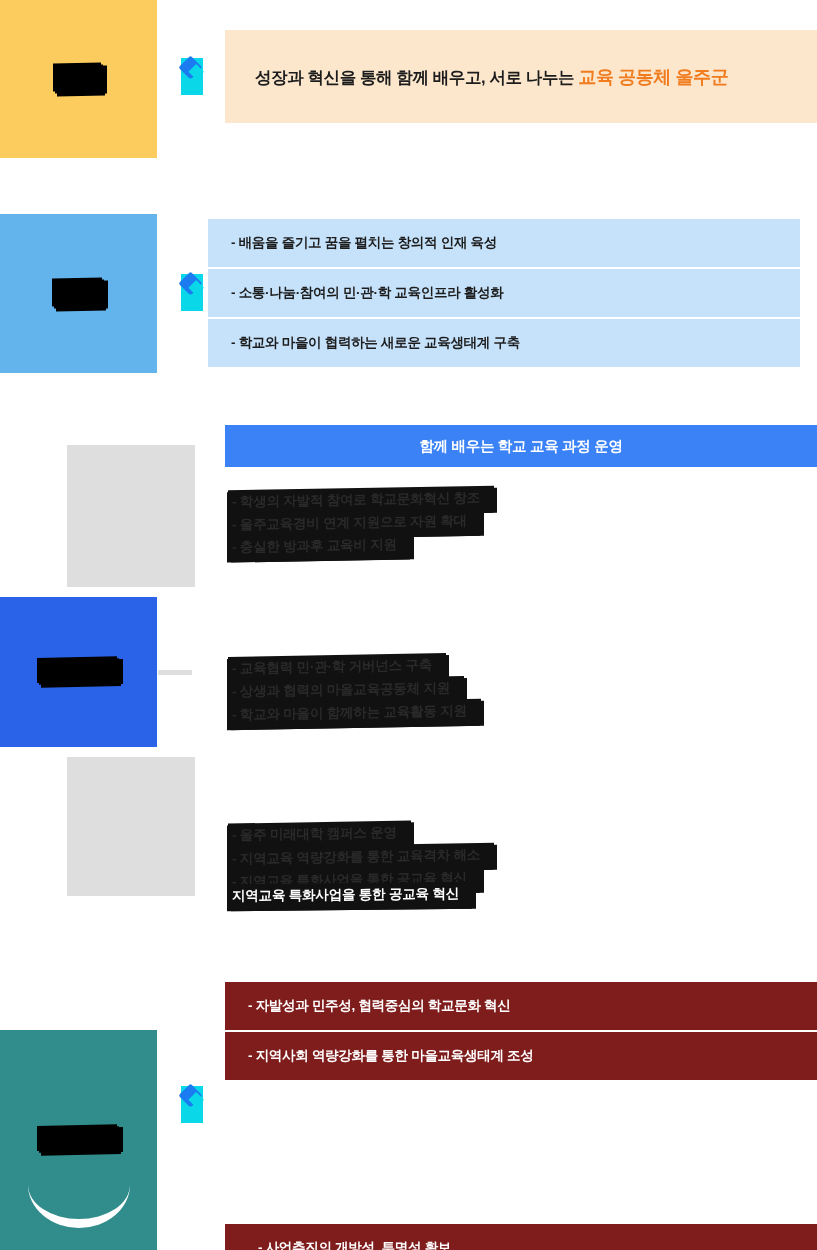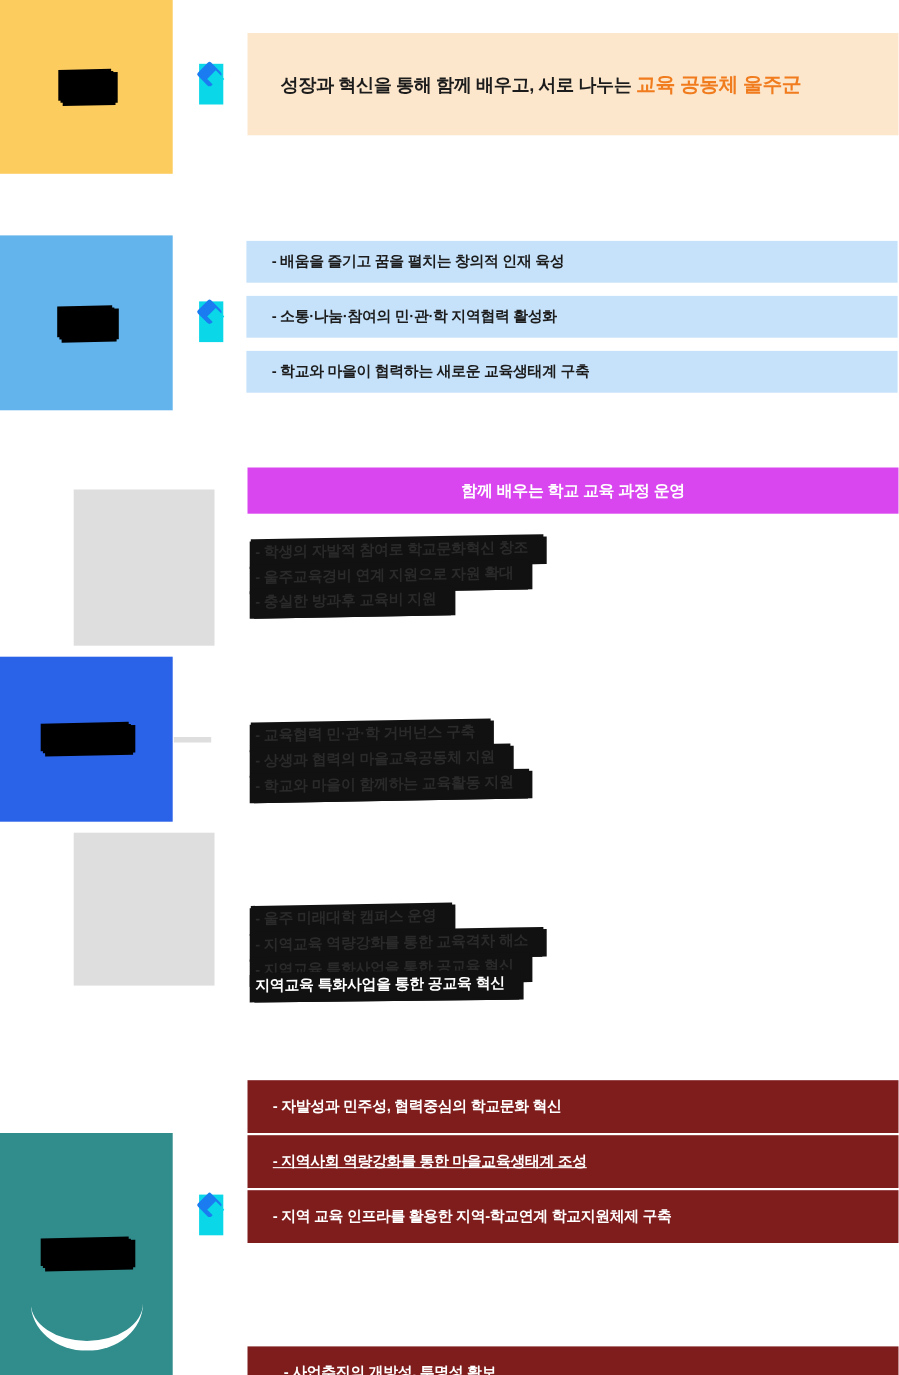--- a/index.html
+++ b/index.html
@@ -117,44 +117,44 @@
     font-weight: 700;
     color: #1c1c1c;
     letter-spacing: -0.4px;
     white-space: nowrap;
   }
   .vision-text .hl { color: #f07c1e; font-size: 18px; }
 
   
   .goal-row {
     position: absolute;
-    left: 224px;
+    left: 208px;
     width: 592px;
-    height: 38px;
+    height: 48px;
     background: #c5e2fa;
     display: flex;
     align-items: center;
     padding-left: 23px;
     box-sizing: border-box;
     font-size: 13.5px;
     font-weight: 600;
     color: #1c1c1c;
     letter-spacing: -0.3px;
   }
   #goal-row-0 { top: 219px; }
   #goal-row-1 { top: 269px; }
   #goal-row-2 { top: 319px; }
 
   
   .strat-header {
     position: absolute;
     left: 225px;
     width: 592px;
     height: 42px;
-    background: #d946ef;
+    background: #3b82f6;
     color: #ffffff;
     font-size: 14.5px;
     font-weight: 700;
     letter-spacing: -0.3px;
     display: flex;
     align-items: center;
     justify-content: center;
   }
   #strat-header-0 { top: 425px; }
   #strat-header-1 { top: 592px; }
@@ -216,21 +216,21 @@
     color: #ffffff;
     display: flex;
     align-items: center;
     padding-left: 23px;
     box-sizing: border-box;
     font-size: 13.5px;
     font-weight: 600;
     letter-spacing: -0.3px;
   }
   #principle-row-0 { top: 982px;  }
-  #principle-row-1 { top: 1032px; text-decoration: underline; }
+  #principle-row-1 { top: 1032px; }
   #principle-row-2 { top: 1082px; }
   #principle-row-3 { top: 1132px; }
   #principle-row-4 { top: 1224px; padding-left: 33px; }
 </style>
 </head>
 <body>
 
 <div class="stage">
 
   <div class="plate plate-vision">
@@ -249,21 +249,21 @@
 
   <div class="plate plate-goal">
     <span class="redact wide">목표</span>
   </div>
 
   <div class="arrow-icon" id="arrow-goal">
     <span class="diamond"></span>
   </div>
 
   <div class="goal-row" id="goal-row-0">- 배움을 즐기고 꿈을 펼치는 창의적 인재 육성</div>
-  <div class="goal-row" id="goal-row-1">- 소통·나눔·참여의 민·관·학 지역협력 활성화</div>
+  <div class="goal-row" id="goal-row-1">- 소통·나눔·참여의 민·관·학 교육인프라 활성화</div>
   <div class="goal-row" id="goal-row-2">- 학교와 마을이 협력하는 새로운 교육생태계 구축</div>
 
   <div class="ph-box" id="ph-box-0"></div>
   <div class="ph-box" id="ph-box-1"></div>
   <div id="connector"></div>
 
   <div class="plate plate-strategy">
     <span class="redact small">추진전략</span>
   </div>
 
@@ -291,16 +291,15 @@
     <span class="redact small">추진원칙</span>
     <span class="smile-arc"></span>
   </div>
 
   <div class="arrow-icon" id="arrow-principle">
     <span class="diamond"></span>
   </div>
 
   <div class="principle-row" id="principle-row-0">- 자발성과 민주성, 협력중심의 학교문화 혁신</div>
   <div class="principle-row" id="principle-row-1">- 지역사회 역량강화를 통한 마을교육생태계 조성</div>
-  <div class="principle-row" id="principle-row-2">- 지역 교육 인프라를 활용한 지역-학교연계 학교지원체제 구축</div>
   <div class="principle-row" id="principle-row-4">- 사업추진의 개방성, 투명성 확보</div>
 
 </div>
 
 </body></html>

